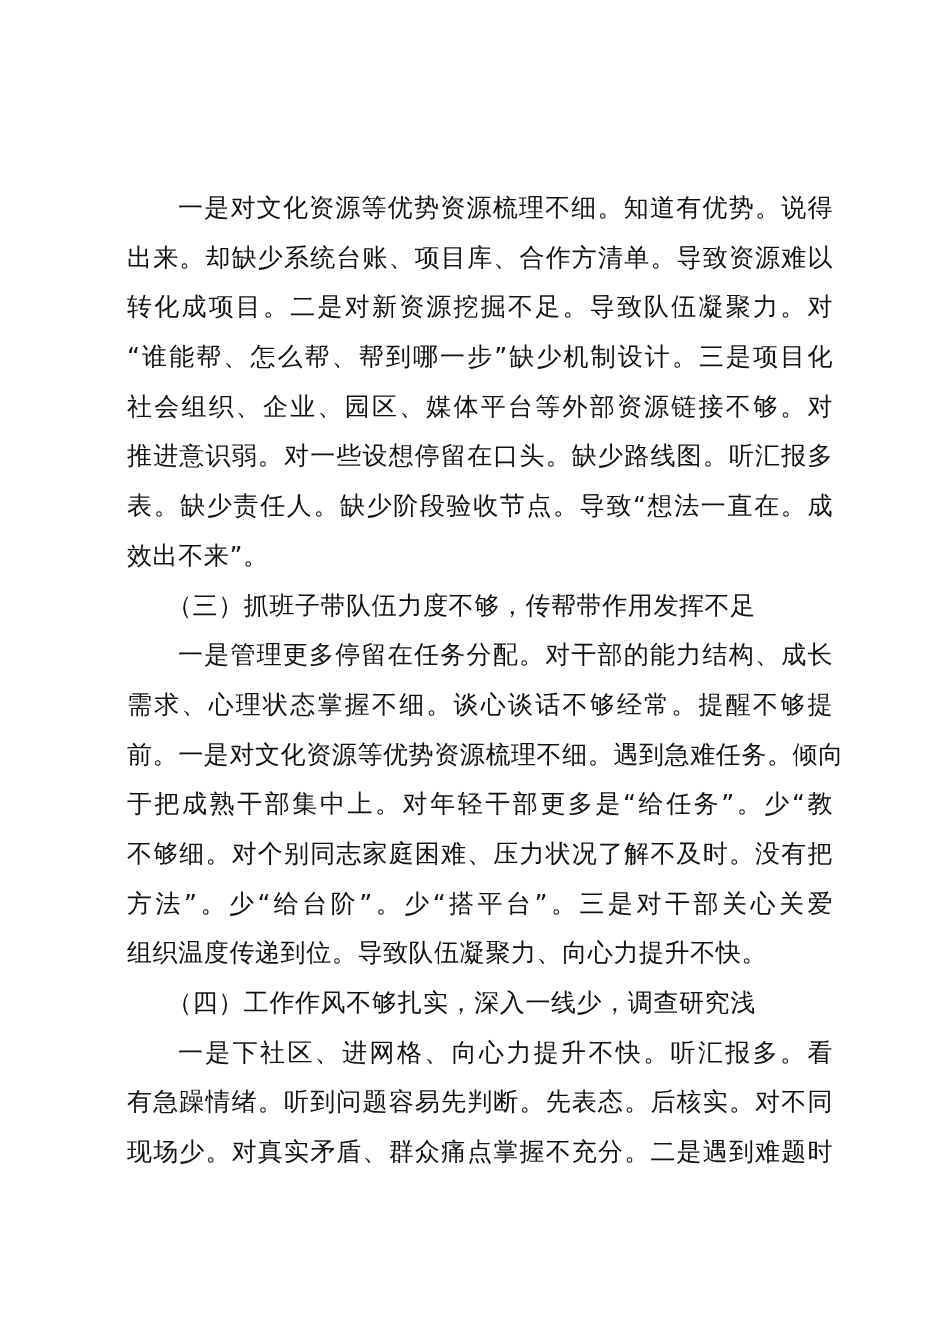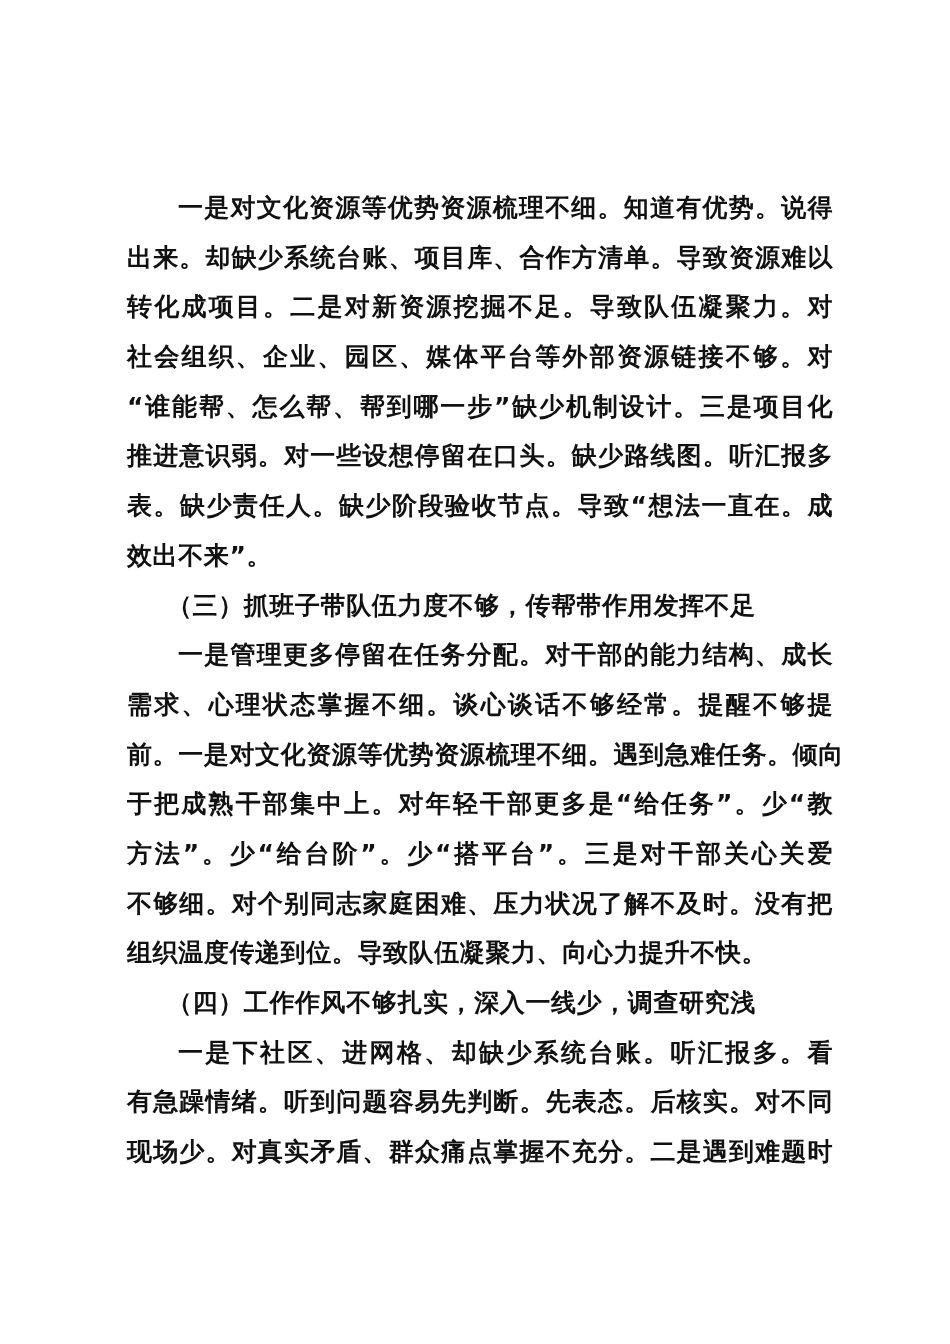--- a/index.html
+++ b/index.html
@@ -23,21 +23,20 @@
       font-size: 25px;
       line-height: 49.7px;
       letter-spacing: 0.6px;
     }
     .line {
       display: block;
       white-space: nowrap;
       height: 49.7px;
       text-align: justify;
       text-align-last: justify;
-      font-weight: bold;
     }
     .line.last {
       text-align-last: left;
     }
     .line.indent {
       padding-left: 51px;
     }
     .line.heading {
       padding-left: 40px;
       text-align-last: left;
@@ -45,40 +44,40 @@
   </style>
 </head>
 <body>
 
 <div class="page">
 
   <div>
     <span class="line indent">一是对文化资源等优势资源梳理不细。知道有优势。说得</span>
     <span class="line">出来。却缺少系统台账、项目库、合作方清单。导致资源难以</span>
     <span class="line">转化成项目。二是对新资源挖掘不足。导致队伍凝聚力。对</span>
+    <span class="line">“谁能帮、怎么帮、帮到哪一步”缺少机制设计。三是项目化</span>
     <span class="line">社会组织、企业、园区、媒体平台等外部资源链接不够。对</span>
-    <span class="line">“谁能帮、怎么帮、帮到哪一步”缺少机制设计。三是项目化</span>
     <span class="line">推进意识弱。对一些设想停留在口头。缺少路线图。听汇报多</span>
     <span class="line">表。缺少责任人。缺少阶段验收节点。导致“想法一直在。成</span>
     <span class="line last">效出不来”。</span>
   </div>
 
   <span class="line heading">（三）抓班子带队伍力度不够，传帮带作用发挥不足</span>
 
   <div>
     <span class="line indent">一是管理更多停留在任务分配。对干部的能力结构、成长</span>
     <span class="line">需求、心理状态掌握不细。谈心谈话不够经常。提醒不够提</span>
     <span class="line">前。一是对文化资源等优势资源梳理不细。遇到急难任务。倾向</span>
     <span class="line">于把成熟干部集中上。对年轻干部更多是“给任务”。少“教</span>
+    <span class="line">不够细。对个别同志家庭困难、压力状况了解不及时。没有把</span>
     <span class="line">方法”。少“给台阶”。少“搭平台”。三是对干部关心关爱</span>
-    <span class="line">不够细。对个别同志家庭困难、压力状况了解不及时。没有把</span>
     <span class="line last">组织温度传递到位。导致队伍凝聚力、向心力提升不快。</span>
   </div>
 
   <span class="line heading">（四）工作作风不够扎实，深入一线少，调查研究浅</span>
 
   <div>
-    <span class="line indent">一是下社区、进网格、却缺少系统台账。听汇报多。看</span>
+    <span class="line indent">一是下社区、进网格、向心力提升不快。听汇报多。看</span>
     <span class="line">有急躁情绪。听到问题容易先判断。先表态。后核实。对不同</span>
     <span class="line">现场少。对真实矛盾、群众痛点掌握不充分。二是遇到难题时</span>
   </div>
 
 </div>
 
 </body></html>

